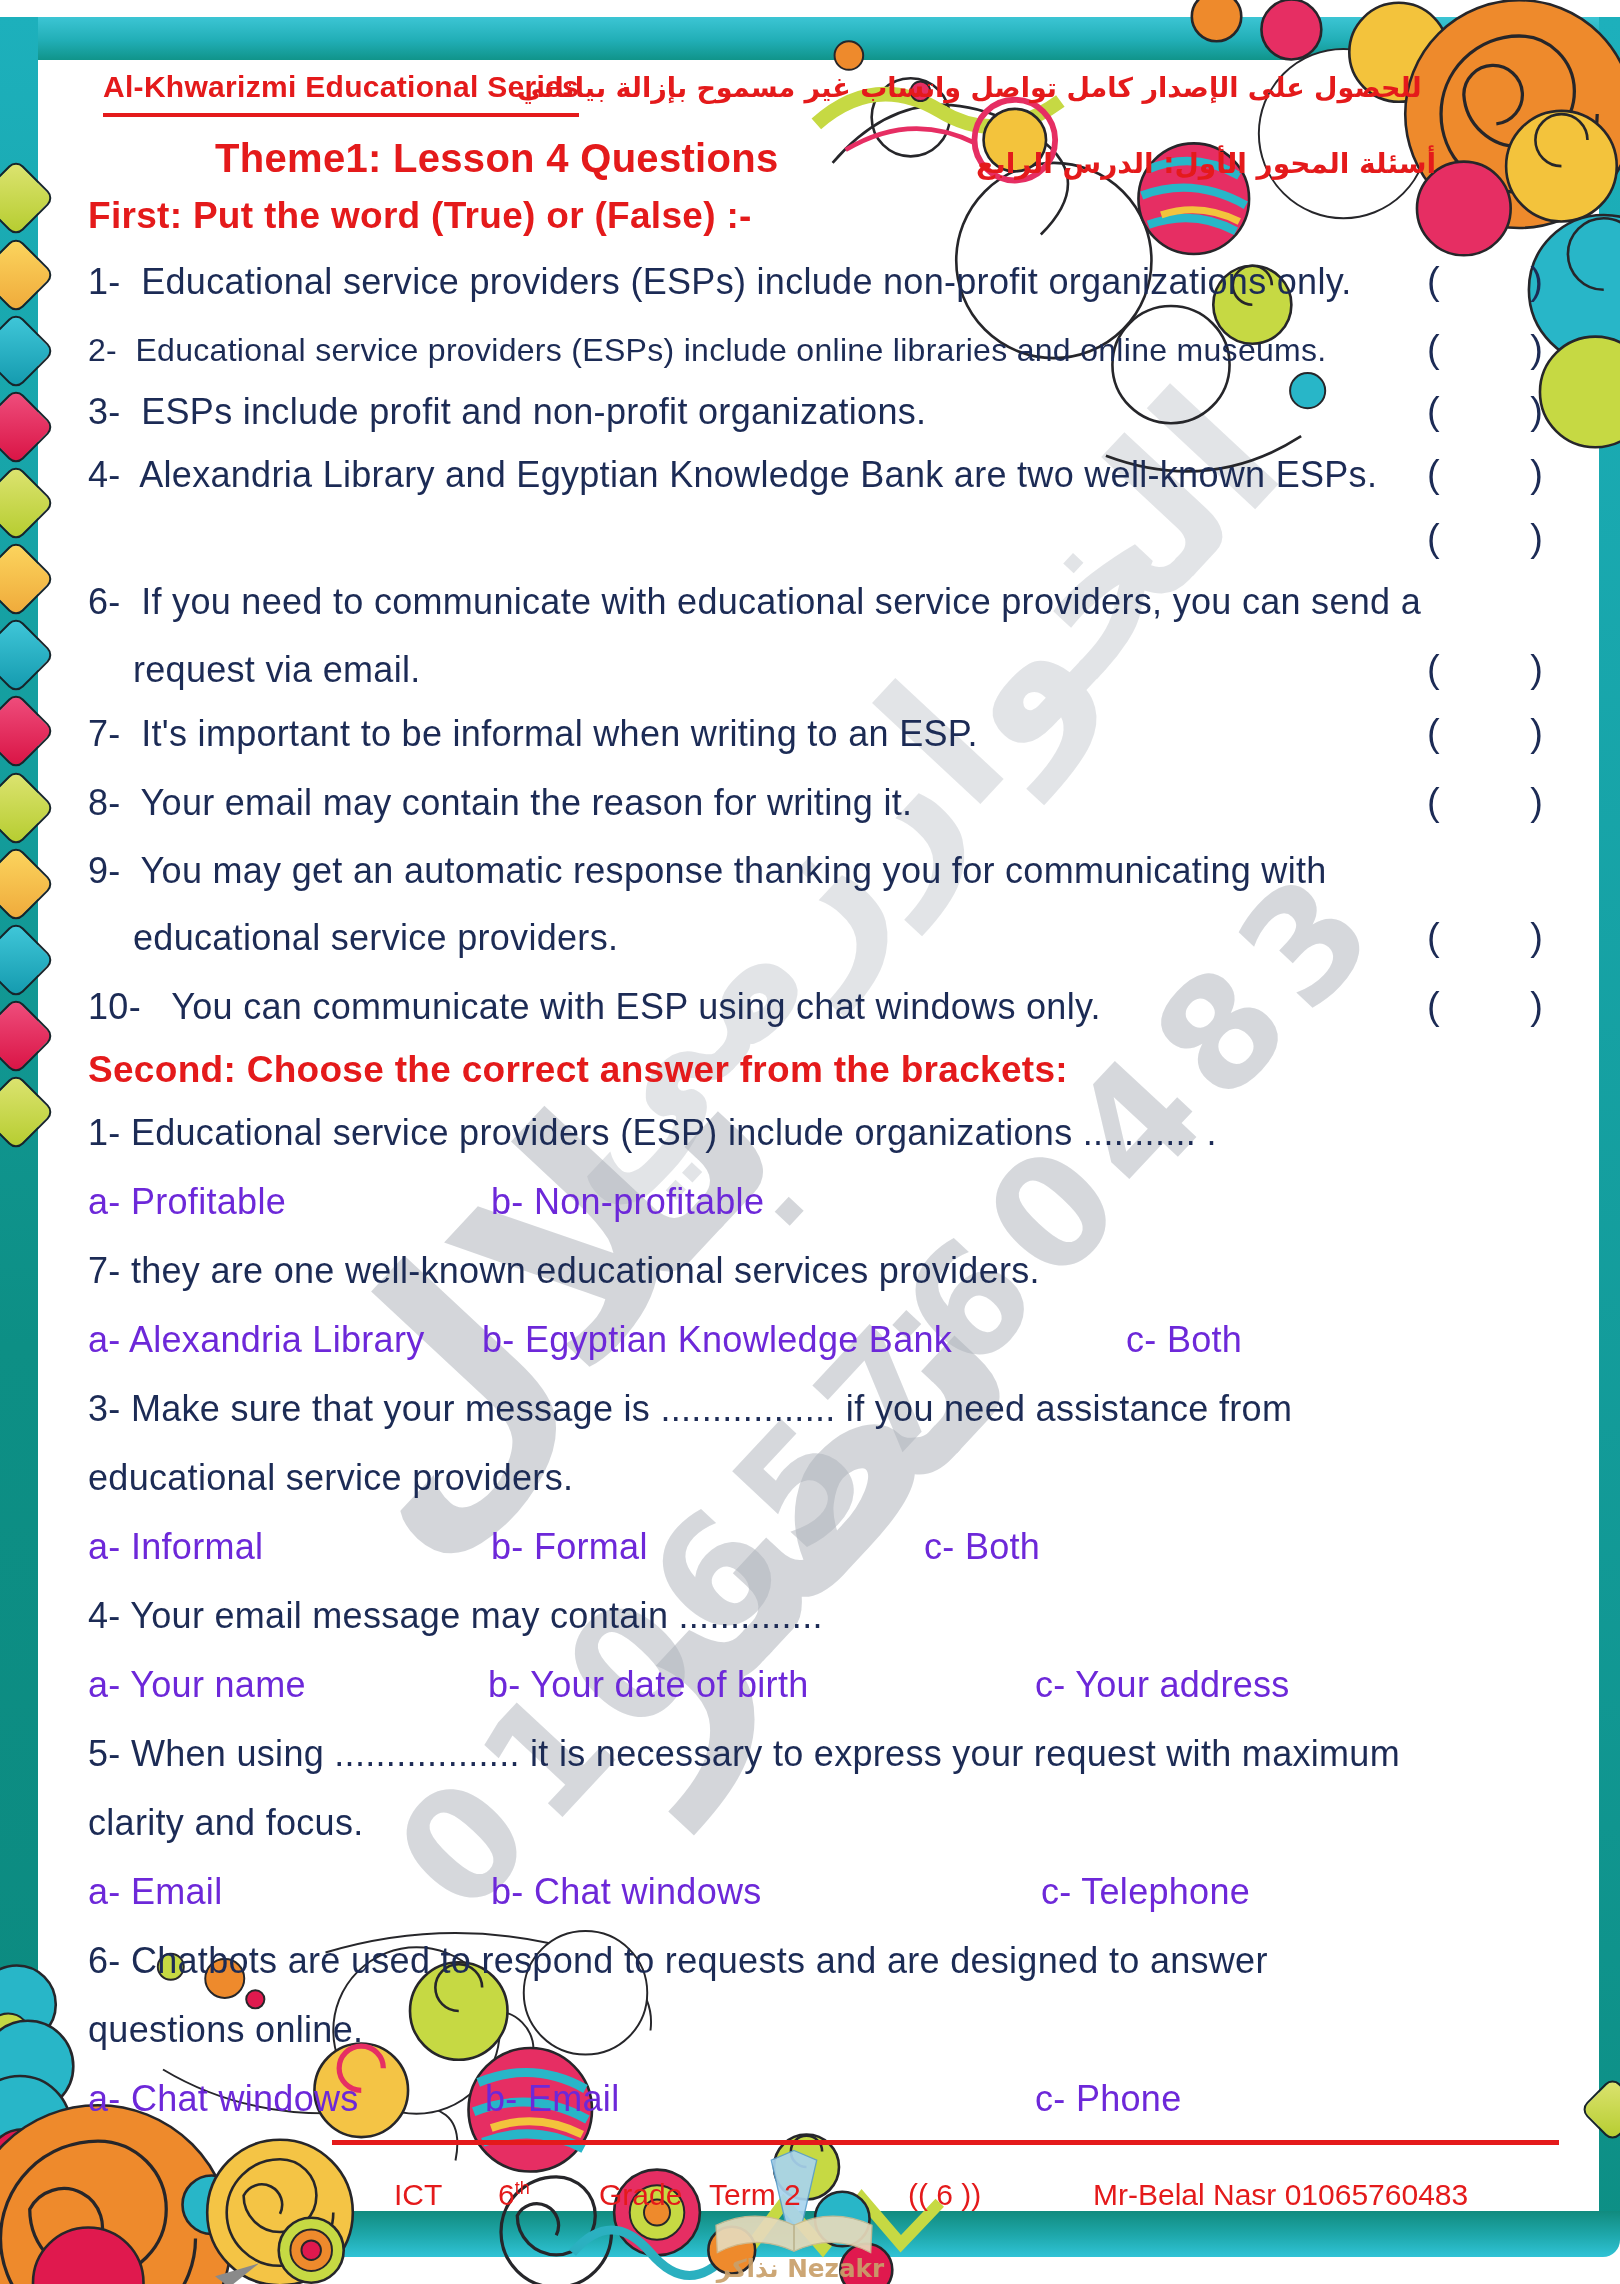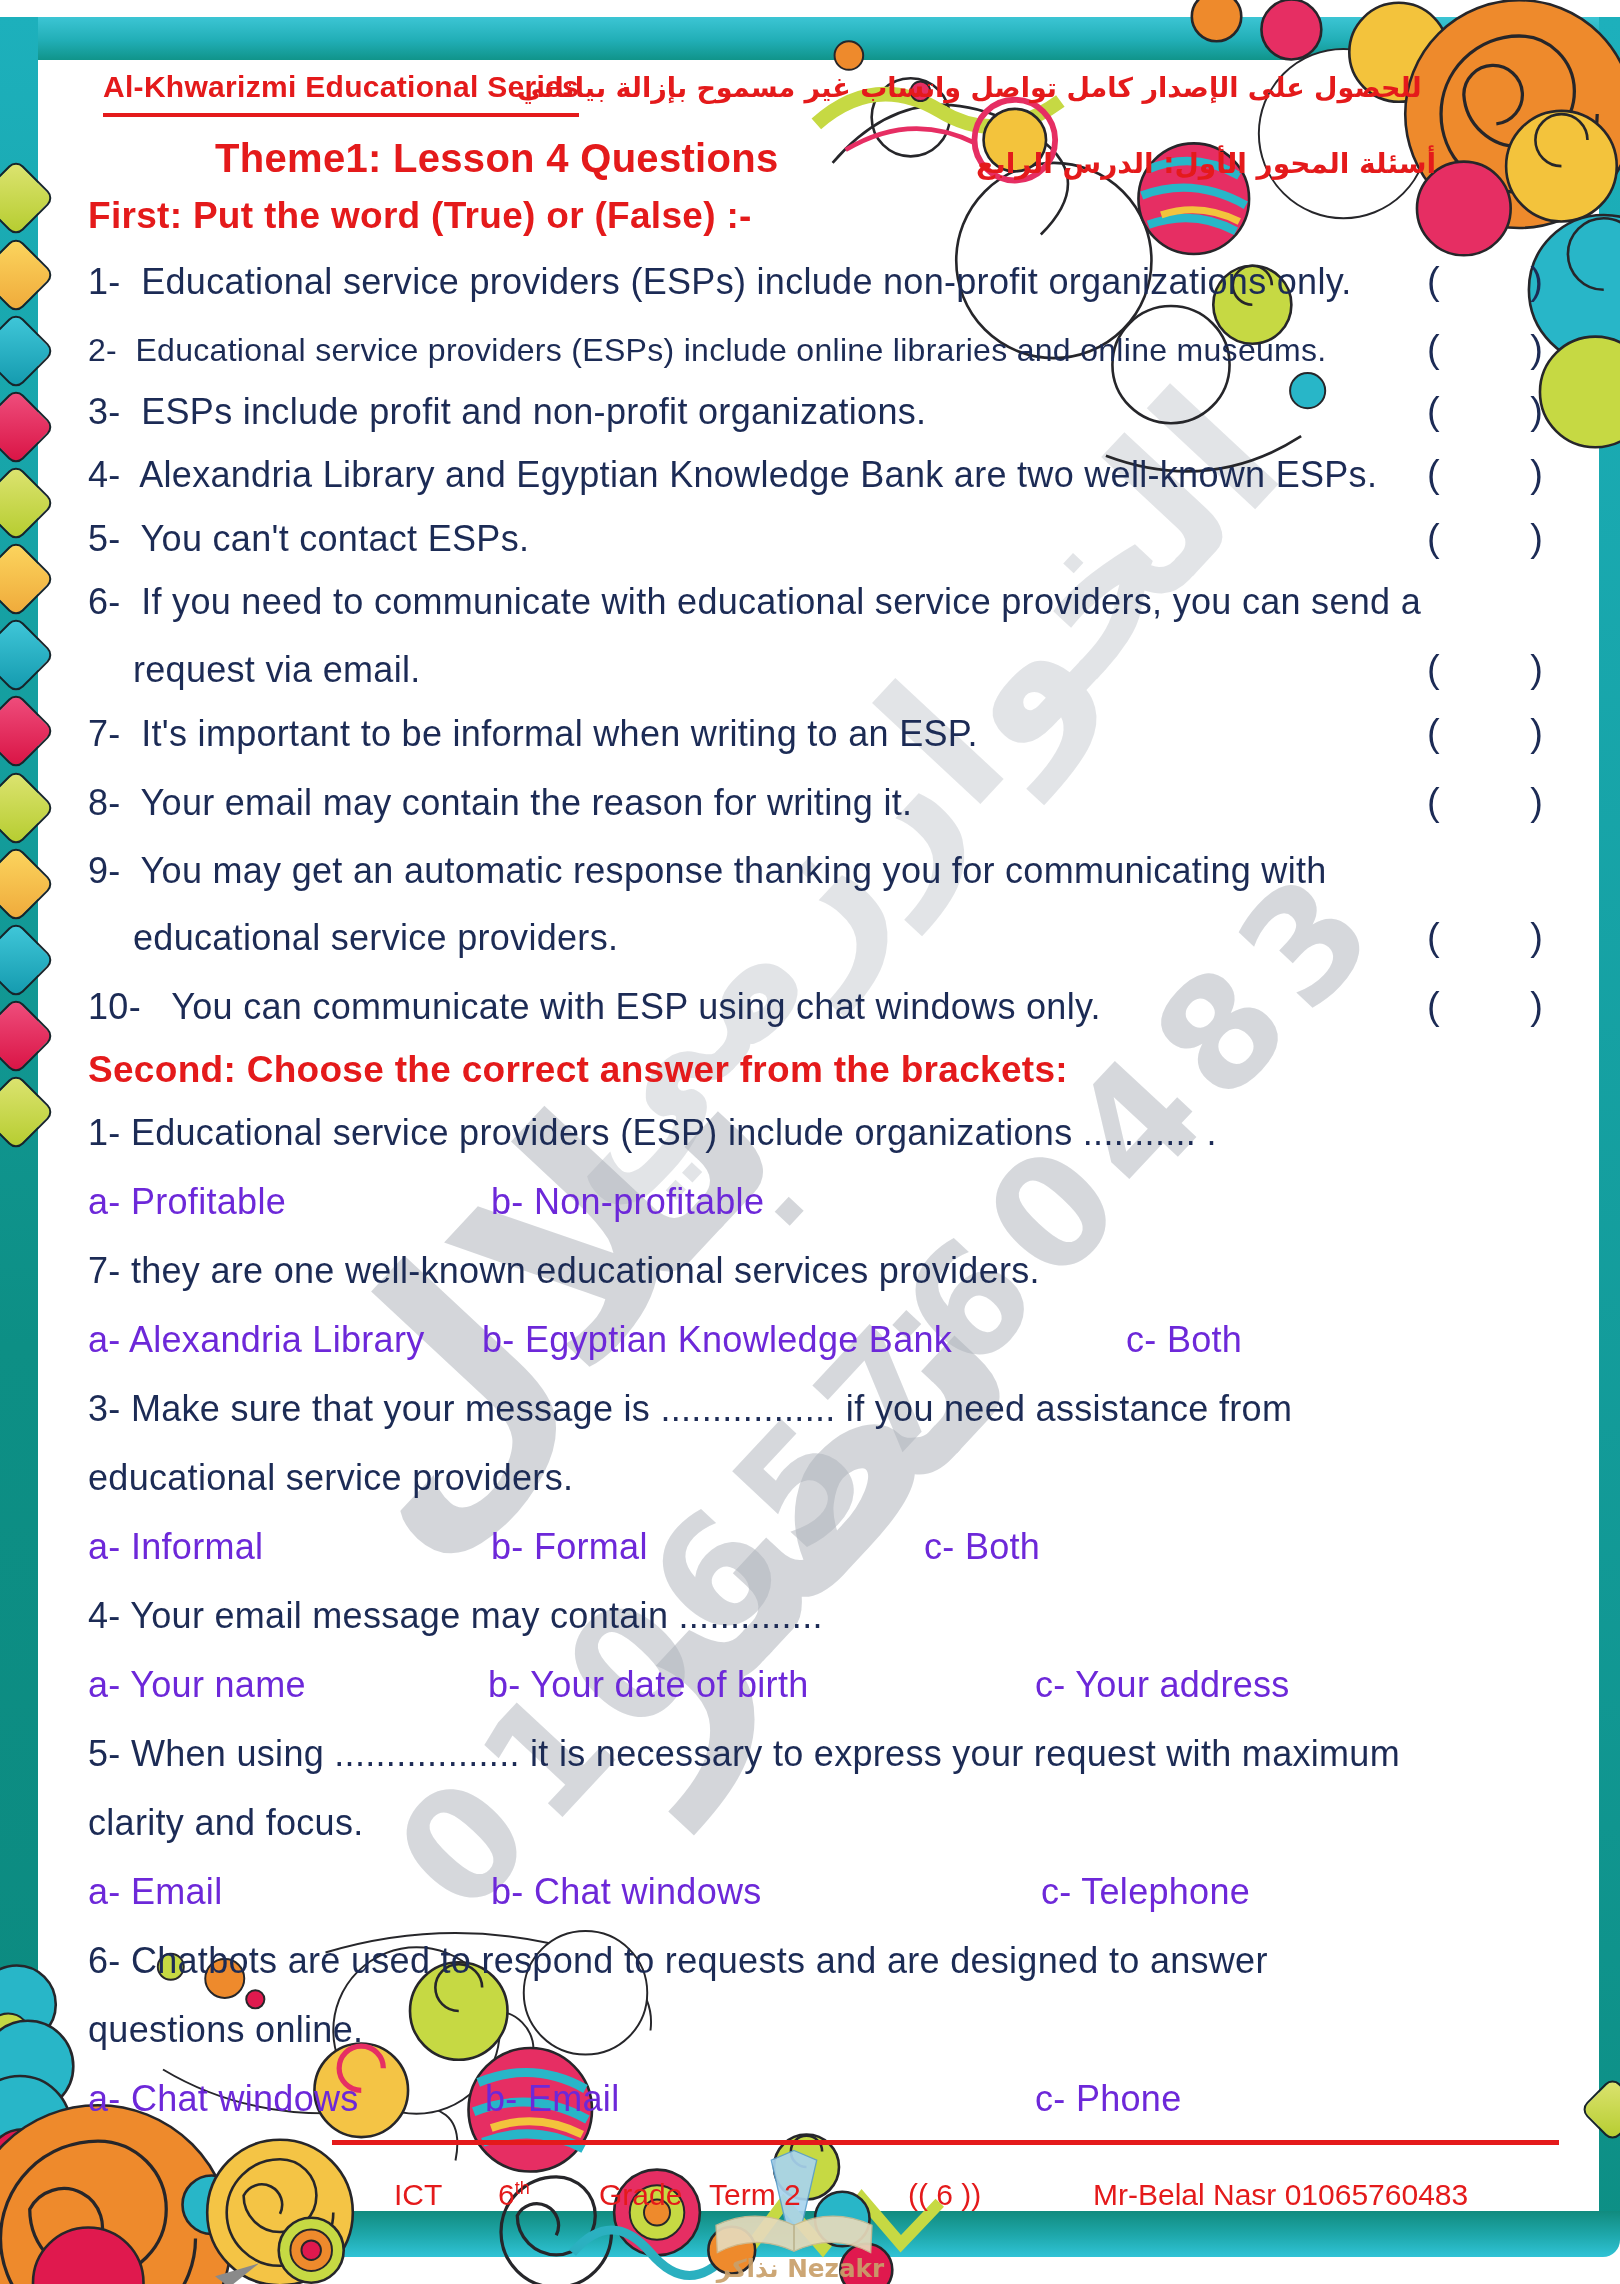--- a/index.html
+++ b/index.html
@@ -185,21 +185,20 @@
   <div class="line" style="top:390px">3-  ESPs include profit and non-profit organizations.</div>
   <div class="bracket" style="top:390px">
       <span>(</span>
       <span>)</span>
     </div>
   <div class="line" style="top:453px">4-  Alexandria Library and Egyptian Knowledge Bank are two well-known ESPs.</div>
   <div class="bracket" style="top:453px">
       <span>(</span>
       <span>)</span>
     </div>
-  <div class="line" style="top:517px">5-  You can't contact ESPs.</div>
   <div class="bracket" style="top:517px">
       <span>(</span>
       <span>)</span>
     </div>
   <div class="line" style="top:580px">6-  If you need to communicate with educational service providers, you can send a</div>
   <div class="line indent" style="top:648px">request via email.</div>
   <div class="bracket" style="top:648px">
       <span>(</span>
       <span>)</span>
     </div>

